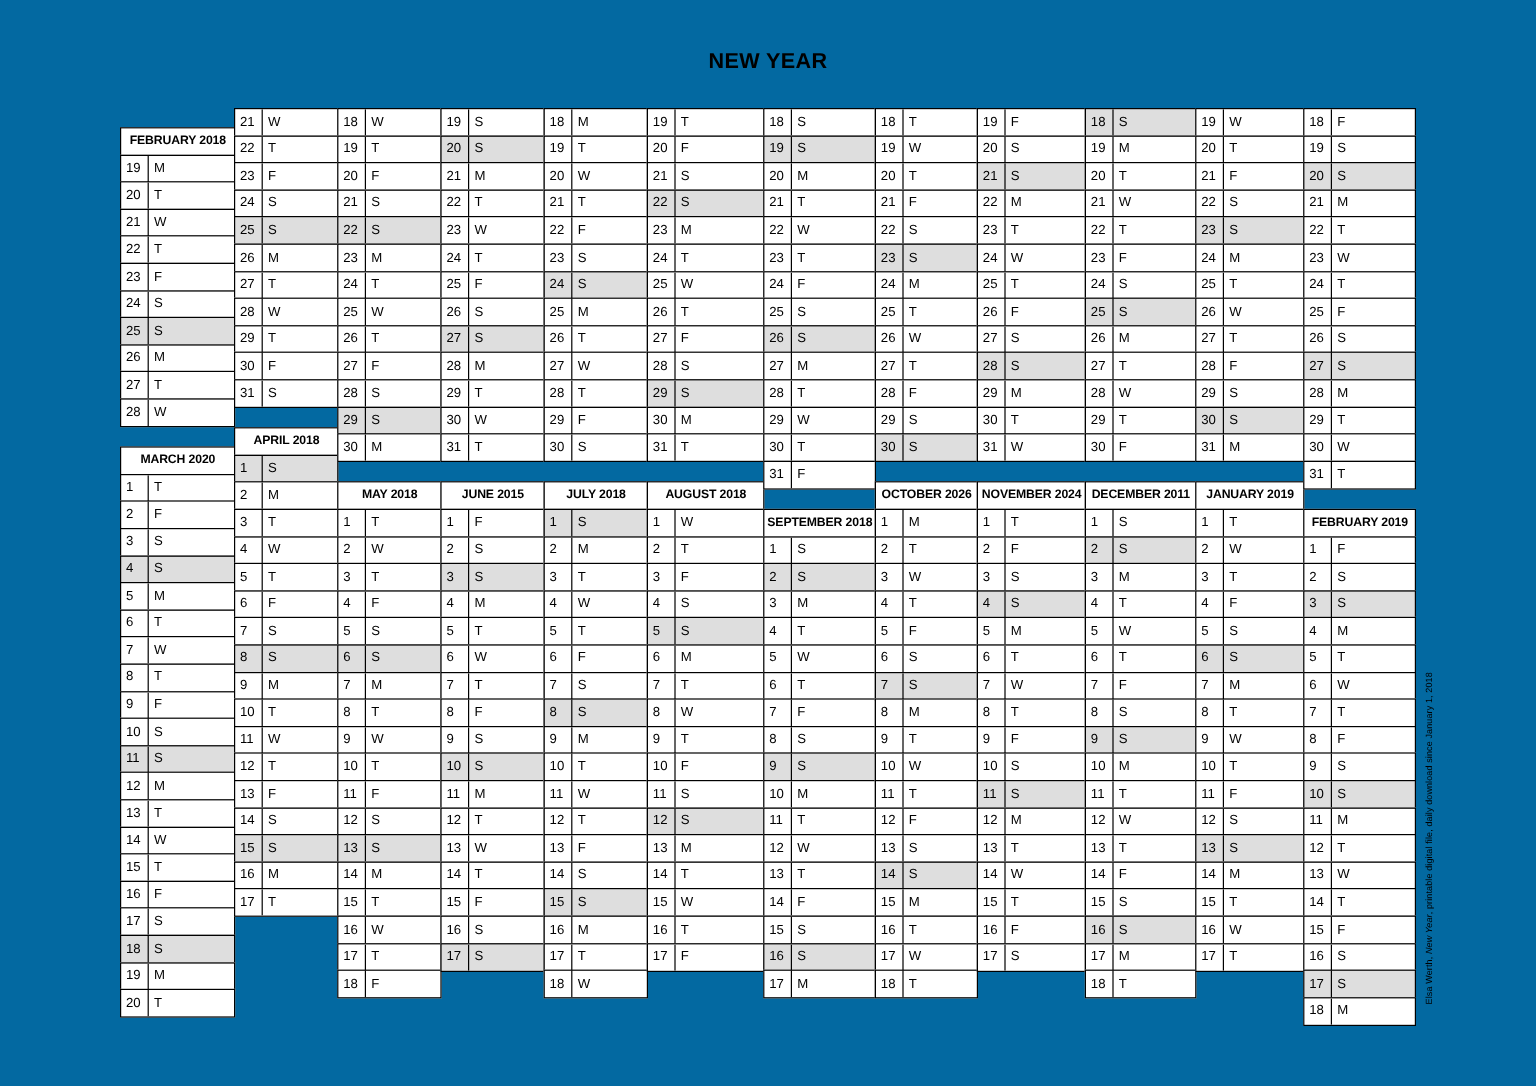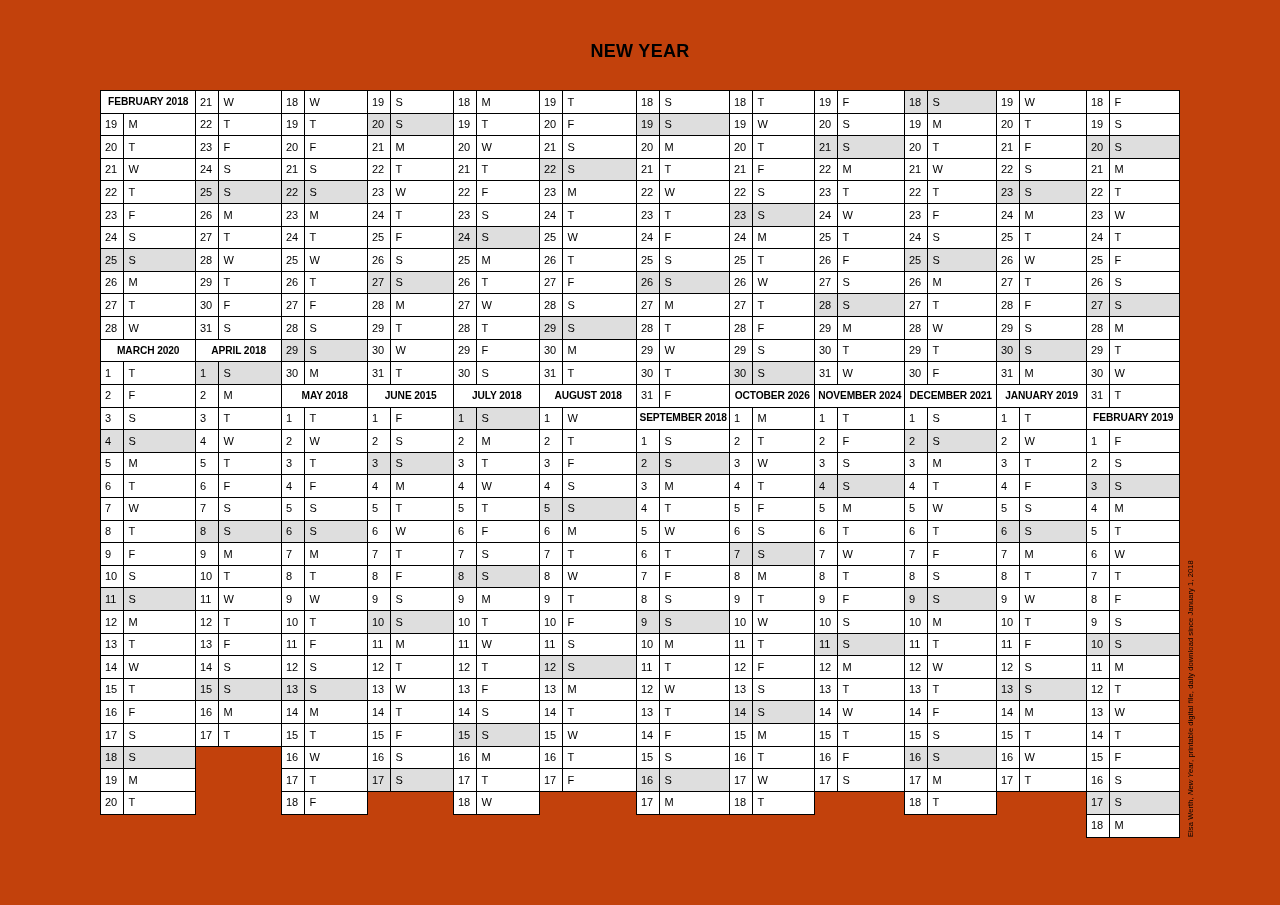--- a/index.html
+++ b/index.html
@@ -1,20 +1,20 @@
 <!DOCTYPE html>
 <html><head>
 <meta charset="utf-8">
 <style>
   html, body { margin: 0; padding: 0; background: #ffffff; }
   .page {
     position: relative;
     width: 1280px;
     height: 905px;
-    background: #c2410c;
+    background: #0369a1;
     color: #000000;
     font-family: "Liberation Sans", "DejaVu Sans", sans-serif;
     overflow: hidden;
   }
   .title {
     position: absolute;
     top: 41px;
     left: 0;
     width: 100%;
     margin: 0;
@@ -43,20 +43,21 @@
     line-height: 1;
   }
   .cell + .cell { margin-top: -1.4px; }
   .cell.month {
     justify-content: center;
     font-weight: bold;
     font-size: 10.2px;
     letter-spacing: -0.1px;
     text-align: right;
     white-space: nowrap;
+    margin-top: 16px;
   }
   .num {
     box-sizing: border-box;
     flex: none;
     width: 23.4px;
     align-self: stretch;
     border-right: 1.4px solid #000;
     display: flex;
     align-items: center;
     padding-left: 4px;
@@ -1249,21 +1250,21 @@
           <span class="dow">W</span>
         </div>
         <div class="cell day">
           <span class="num">29</span>
           <span class="dow">T</span>
         </div>
         <div class="cell day">
           <span class="num">30</span>
           <span class="dow">F</span>
         </div>
-        <div class="cell month">DECEMBER 2021</div>
+        <div class="cell month">DECEMBER 2011</div>
         <div class="cell day">
           <span class="num">1</span>
           <span class="dow">S</span>
         </div>
         <div class="cell day sun">
           <span class="num">2</span>
           <span class="dow">S</span>
         </div>
         <div class="cell day">
           <span class="num">3</span>

